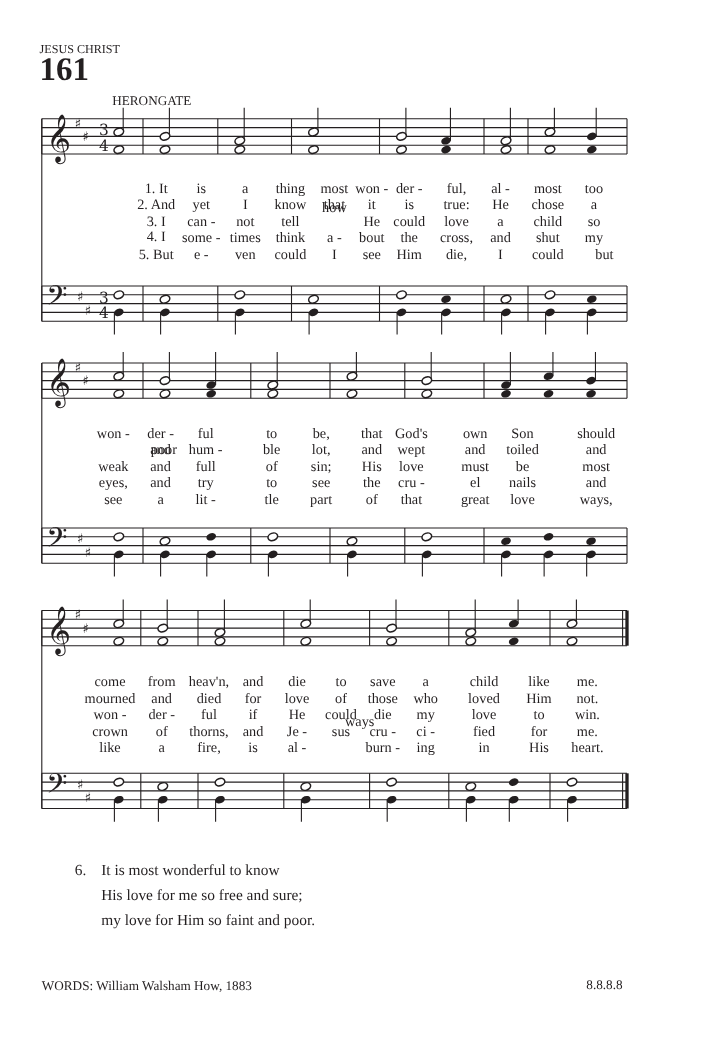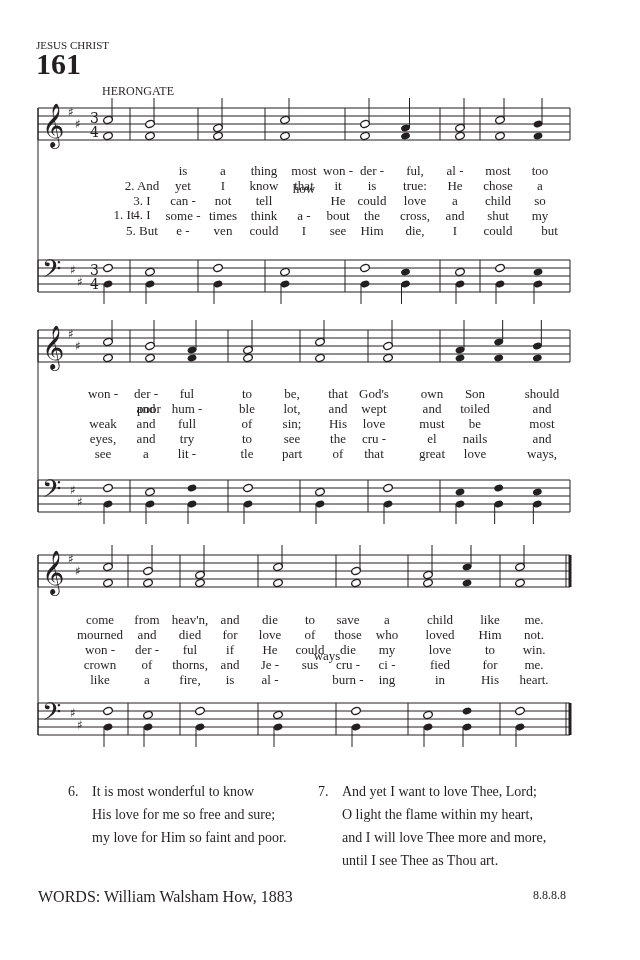--- a/index.html
+++ b/index.html
@@ -8,21 +8,21 @@
   .section { left:36px; top:39px; font-size:11px; }
   .number { left:36px; top:47px; font-size:30px; font-weight:bold; }
   .title { left:102px; top:47px; font-size:28px; }
   .tune { left:102px; top:84px; font-size:12px; }
   svg.staff { position:absolute; left:0; top:0; }
   .lyr { position:absolute; font-size:13px; line-height:15px; white-space:nowrap; transform:translateX(-50%); }
   .verse { position:absolute; font-size:14px; line-height:23px; }
   .verse .ln { display:block; padding-left:24px; }
   .verse .ln.first { padding-left:0; }
   .verse .vn { display:inline-block; width:24px; }
-  .credits { left:38px; top:888px; font-size:16px; line-height:17px; }
+  .credits { left:38px; top:888px; font-size:12px; line-height:17px; }
   .meter { left:533px; top:888px; font-size:12px; }
 </style>
 </head>
 <body>
 
 <div class="page">
   <div class="abs section">JESUS CHRIST</div>
   <div class="abs number">161</div>
   <div class="abs tune">HERONGATE</div>
 
@@ -286,21 +286,21 @@
         <ellipse cx="467" cy="711" rx="4.5" ry="3.3" transform="rotate(-20 467 711)"></ellipse>
         <ellipse cx="467" cy="727" rx="4.5" ry="3.3" transform="rotate(-20 467 727)"></ellipse>
         <ellipse cx="520" cy="567" rx="4.5" ry="3.3" transform="rotate(-20 520 567)" fill="#fff" stroke="#231f20" stroke-width="1.4"></ellipse>
         <ellipse cx="520" cy="583" rx="4.5" ry="3.3" transform="rotate(-20 520 583)" fill="#fff" stroke="#231f20" stroke-width="1.4"></ellipse>
         <ellipse cx="520" cy="711" rx="4.5" ry="3.3" transform="rotate(-20 520 711)" fill="#fff" stroke="#231f20" stroke-width="1.4"></ellipse>
         <ellipse cx="520" cy="727" rx="4.5" ry="3.3" transform="rotate(-20 520 727)"></ellipse>
       </g>
   </svg>
 
   <div id="lyrics">
-      <div class="lyr" style="left: 124px; top: 163px; margin-top: 44px;">1. It</div>
+      <div class="lyr" style="left: 142px; top: 163px;">1. It</div>
       <div class="lyr" style="left: 183px; top: 163px;">is</div>
       <div class="lyr" style="left: 223px; top: 163px;">a</div>
       <div class="lyr" style="left: 264px; top: 163px;">thing</div>
       <div class="lyr" style="left: 304px; top: 163px;">most</div>
       <div class="lyr" style="left: 338px; top: 163px;">won -</div>
       <div class="lyr" style="left: 372px; top: 163px;">der -</div>
       <div class="lyr" style="left: 415px; top: 163px;">ful,</div>
       <div class="lyr" style="left: 455px; top: 163px;">al -</div>
       <div class="lyr" style="left: 498px; top: 163px;">most</div>
       <div class="lyr" style="left: 540px; top: 163px;">too</div>
@@ -453,24 +453,18 @@
       <div class="lyr" style="left: 440px; top: 672px;">in</div>
       <div class="lyr" style="left: 490px; top: 672px;">His</div>
       <div class="lyr" style="left: 534px; top: 672px;">heart.</div>
     </div>
 
   <div class="verse" style="left:68px;top:780px;">
     <span class="ln first"><span class="vn">6.</span><span>It is most wonderful to know</span></span>
     <span class="ln">His love for me so free and sure;</span>
     <span class="ln">my love for Him so faint and poor.</span>
   </div>
-  <div class="verse" style="left:318px;top:780px;">
-    <span class="ln first"><span class="vn">7.</span><span>And yet I want to love Thee, Lord;</span></span>
-    <span class="ln">O light the flame within my heart,</span>
-    <span class="ln">and I will love Thee more and more,</span>
-    <span class="ln">until I see Thee as Thou art.</span>
-  </div>
 
   <div class="abs credits">
     <div>WORDS: William Walsham How, 1883</div>
   </div>
   <div class="abs meter">8.8.8.8</div>
 </div>
 
 </body></html>

